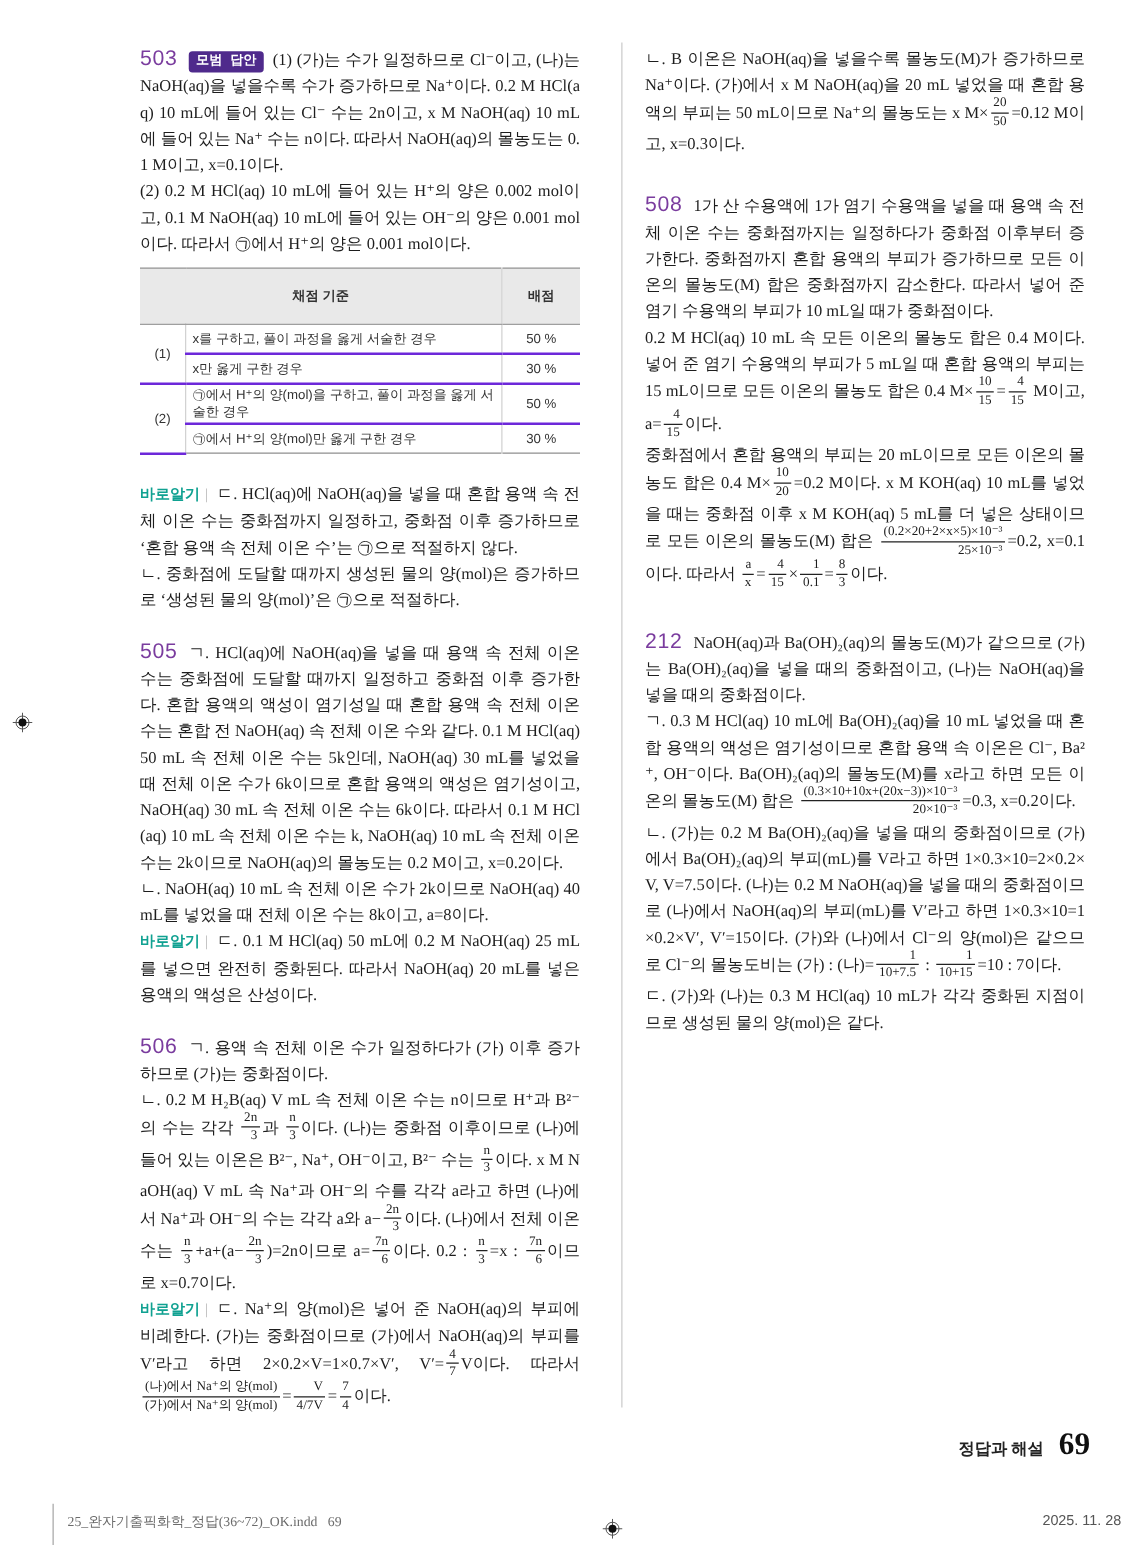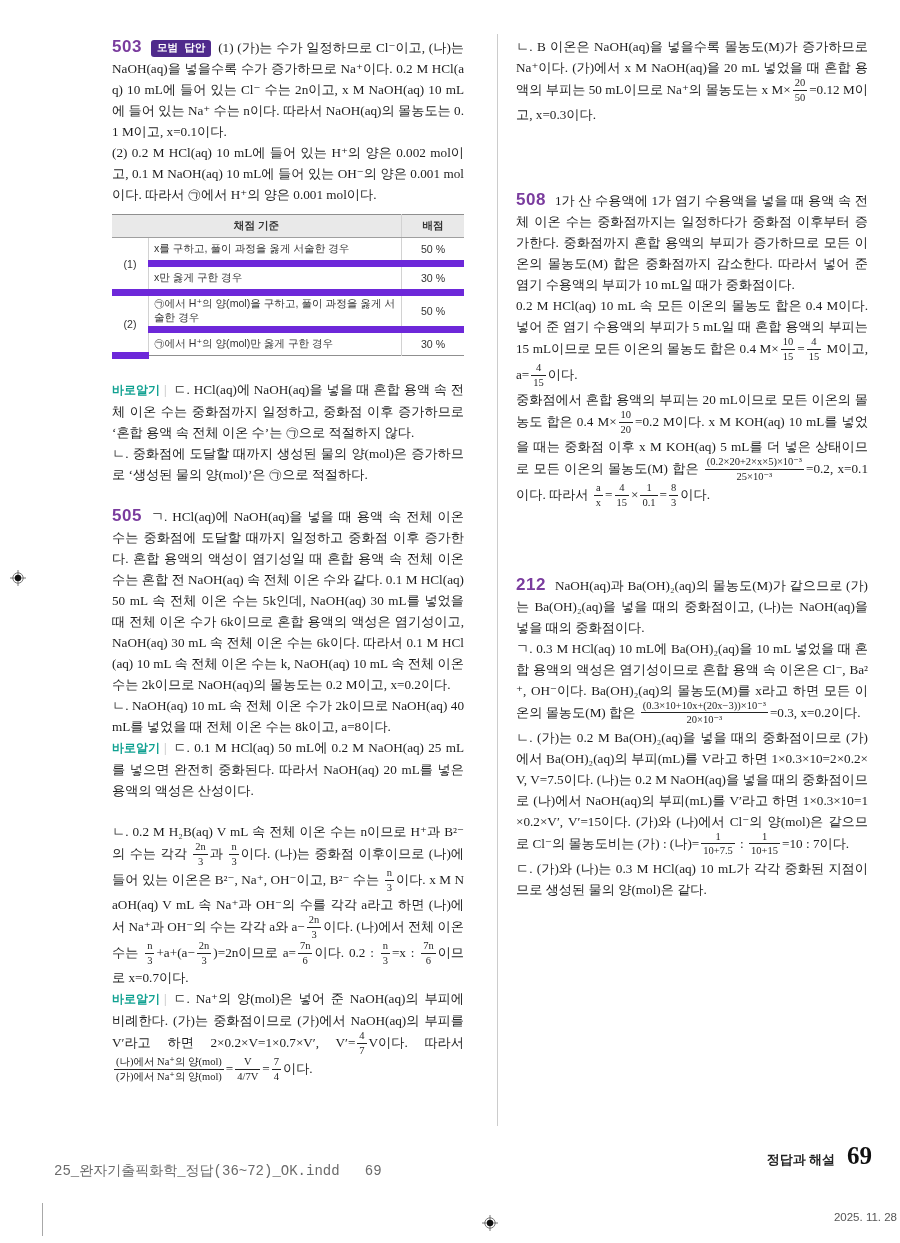--- a/index.html
+++ b/index.html
@@ -5,54 +5,54 @@
   html,body{margin:0;padding:0;background:#ffffff;}
   .page{position:relative;width:900px;height:1243px;background:#fff;overflow:hidden;
         font-family:"Liberation Serif","DejaVu Serif",serif;color:#1d1d1d;}
   .col{position:absolute;top:36px;width:352px;}
   .col-left{left:112px;}
   .col-right{left:516px;}
   .divider{position:absolute;left:497px;top:34px;width:1px;height:1092px;background:#cccccc;}
 
   .problem{margin:0;}
   .problem + .problem{margin-top:20px;}
-  .col-right .problem + .problem{margin-top:64px;}
+  .col-right .problem + .problem{margin-top:28px;}
 
   .para{margin:0;font-size:13.2px;line-height:21px;text-align:justify;word-break:break-all;}
-  .pnum{font-family:"Liberation Sans","DejaVu Sans",sans-serif;font-weight:bold;font-size:17px;
+  .pnum{font-family:"Liberation Sans","DejaVu Sans",sans-serif;font-weight:normal;font-size:17px;
         color:#7a3c9e;margin-right:9px;letter-spacing:.5px;}
   .badge{display:inline-block;background:#4f2a8c;color:#fff;
          font-family:Liberation Mono, monospace;font-size:10.5px;font-weight:bold;
          line-height:15px;padding:1px 6px;border-radius:3px;margin-right:7px;vertical-align:1px;}
   .nlabel{color:#10a191;font-family:"Liberation Sans","DejaVu Sans",sans-serif;
           font-weight:bold;font-size:12px;margin-right:4px;}
   .nbar{color:#b5b5b5;margin-right:7px;font-size:12px;}
 
-  .frac{display:inline-block;text-align:center;vertical-align:middle;
+  .frac{display:inline-block;text-align:right;vertical-align:middle;
         font-size:10.5px;line-height:1.1;margin:0 2px;position:relative;top:-1px;}
   .fn{display:block;padding:0 2px 1px;border-bottom:1px solid #222;}
   .fd{display:block;padding:1px 2px 0;}
 
   table.grading{width:100%;border-collapse:collapse;margin:9px 0 2px;
         font-family:"Liberation Sans","DejaVu Sans",sans-serif;font-size:10.6px;color:#333;
         border-top:1.5px solid #8f8f8f;border-bottom:1.5px solid #8f8f8f;}
   table.grading th{background:#e9e9e9;font-weight:bold;height:22px;border-bottom:1px solid #9f9f9f;
-        padding:0 4px;}
-  table.grading td{height:20px;border-bottom:7px solid #6d28d9;padding:1px 5px;}
+        padding:11px 4px;}
+  table.grading td{height:20px;border-bottom:2px solid #6d28d9;padding:1px 5px;}
   table.grading tr:last-child td{border-bottom:none;}
   td.glabel{width:26px;text-align:center;border-right:1px solid #d2d2d2;}
   td.score, th.score{width:52px;text-align:center;border-left:1px solid #d2d2d2;}
 
   .footer-right{position:absolute;right:28px;top:1142px;display:flex;align-items:baseline;gap:12px;
         font-family:Liberation Serif, serif;}
   .footer-label{font-size:13px;font-weight:bold;color:#222;}
   .footer-page{font-size:25px;font-weight:bold;color:#101010;}
 
-  .imprint{position:absolute;left:54px;top:1162px;font-size:14px;color:#6b6b6b;white-space:pre;
-        font-family:Liberation Mono, monospace;}
+  .imprint{position:absolute;left:54px;top:1210px;font-size:11px;color:#6b6b6b;white-space:pre;
+        font-family:Liberation Serif, serif;}
   .cropline{position:absolute;left:42px;top:1203px;width:1px;height:33px;background:#a8a8a8;}
   .printdate{position:absolute;right:3px;top:1211px;font-size:11.5px;color:#555;
         font-family:"Liberation Sans","DejaVu Sans",sans-serif;}
   .regmark{position:absolute;}
   .reg-left{left:10px;top:570px;}
   .reg-bottom{left:482px;top:1215px;}
 </style>
 </head>
 <body>
 
@@ -91,20 +91,21 @@
       <article class="problem">
         <p class="para note"><span class="nlabel">바로알기</span><span class="nbar">|</span>ㄷ. HCl(aq)에 NaOH(aq)을 넣을 때 혼합 용액 속 전체 이온 수는 중화점까지 일정하고, 중화점 이후 증가하므로 ‘혼합 용액 속 전체 이온 수’는 ㉠으로 적절하지 않다.</p>
         <p class="para body">ㄴ. 중화점에 도달할 때까지 생성된 물의 양(mol)은 증가하므로 ‘생성된 물의 양(mol)’은 ㉠으로 적절하다.</p>
       </article>
       <article class="problem">
         <p class="para lead"><span class="pnum">505</span>ㄱ. HCl(aq)에 NaOH(aq)을 넣을 때 용액 속 전체 이온 수는 중화점에 도달할 때까지 일정하고 중화점 이후 증가한다. 혼합 용액의 액성이 염기성일 때 혼합 용액 속 전체 이온 수는 혼합 전 NaOH(aq) 속 전체 이온 수와 같다. 0.1 M HCl(aq) 50 mL 속 전체 이온 수는 5k인데, NaOH(aq) 30 mL를 넣었을 때 전체 이온 수가 6k이므로 혼합 용액의 액성은 염기성이고, NaOH(aq) 30 mL 속 전체 이온 수는 6k이다. 따라서 0.1 M HCl(aq) 10 mL 속 전체 이온 수는 k, NaOH(aq) 10 mL 속 전체 이온 수는 2k이므로 NaOH(aq)의 몰농도는 0.2 M이고, x=0.2이다.</p>
         <p class="para body">ㄴ. NaOH(aq) 10 mL 속 전체 이온 수가 2k이므로 NaOH(aq) 40 mL를 넣었을 때 전체 이온 수는 8k이고, a=8이다.</p>
         <p class="para note"><span class="nlabel">바로알기</span><span class="nbar">|</span>ㄷ. 0.1 M HCl(aq) 50 mL에 0.2 M NaOH(aq) 25 mL를 넣으면 완전히 중화된다. 따라서 NaOH(aq) 20 mL를 넣은 용액의 액성은 산성이다.</p>
       </article>
       <article class="problem">
+        <p class="para lead"><span class="pnum">506</span>ㄱ. 용액 속 전체 이온 수가 일정하다가 (가) 이후 증가하므로 (가)는 중화점이다.</p>
         <p class="para body">ㄴ. 0.2 M H₂B(aq) V mL 속 전체 이온 수는 n이므로 H⁺과 B²⁻의 수는 각각 <span class="frac"><span class="fn">2n</span><span class="fd">3</span></span>과 <span class="frac"><span class="fn">n</span><span class="fd">3</span></span>이다. (나)는 중화점 이후이므로 (나)에 들어 있는 이온은 B²⁻, Na⁺, OH⁻이고, B²⁻ 수는 <span class="frac"><span class="fn">n</span><span class="fd">3</span></span>이다. x M NaOH(aq) V mL 속 Na⁺과 OH⁻의 수를 각각 a라고 하면 (나)에서 Na⁺과 OH⁻의 수는 각각 a와 a−<span class="frac"><span class="fn">2n</span><span class="fd">3</span></span>이다. (나)에서 전체 이온 수는 <span class="frac"><span class="fn">n</span><span class="fd">3</span></span>+a+(a−<span class="frac"><span class="fn">2n</span><span class="fd">3</span></span>)=2n이므로 a=<span class="frac"><span class="fn">7n</span><span class="fd">6</span></span>이다. 0.2 : <span class="frac"><span class="fn">n</span><span class="fd">3</span></span>=x : <span class="frac"><span class="fn">7n</span><span class="fd">6</span></span>이므로 x=0.7이다.</p>
         <p class="para note"><span class="nlabel">바로알기</span><span class="nbar">|</span>ㄷ. Na⁺의 양(mol)은 넣어 준 NaOH(aq)의 부피에 비례한다. (가)는 중화점이므로 (가)에서 NaOH(aq)의 부피를 V′라고 하면 2×0.2×V=1×0.7×V′, V′=<span class="frac"><span class="fn">4</span><span class="fd">7</span></span>V이다. 따라서 <span class="frac"><span class="fn">(나)에서 Na⁺의 양(mol)</span><span class="fd">(가)에서 Na⁺의 양(mol)</span></span>=<span class="frac"><span class="fn">V</span><span class="fd">4/7V</span></span>=<span class="frac"><span class="fn">7</span><span class="fd">4</span></span>이다.</p>
       </article>
     </div>
   <div class="divider"></div>
   <div class="col col-right" id="col-1">
       <article class="problem">
         <p class="para body">ㄴ. B 이온은 NaOH(aq)을 넣을수록 몰농도(M)가 증가하므로 Na⁺이다. (가)에서 x M NaOH(aq)을 20 mL 넣었을 때 혼합 용액의 부피는 50 mL이므로 Na⁺의 몰농도는 x M×<span class="frac"><span class="fn">20</span><span class="fd">50</span></span>=0.12 M이고, x=0.3이다.</p>
       </article>
       <article class="problem">

